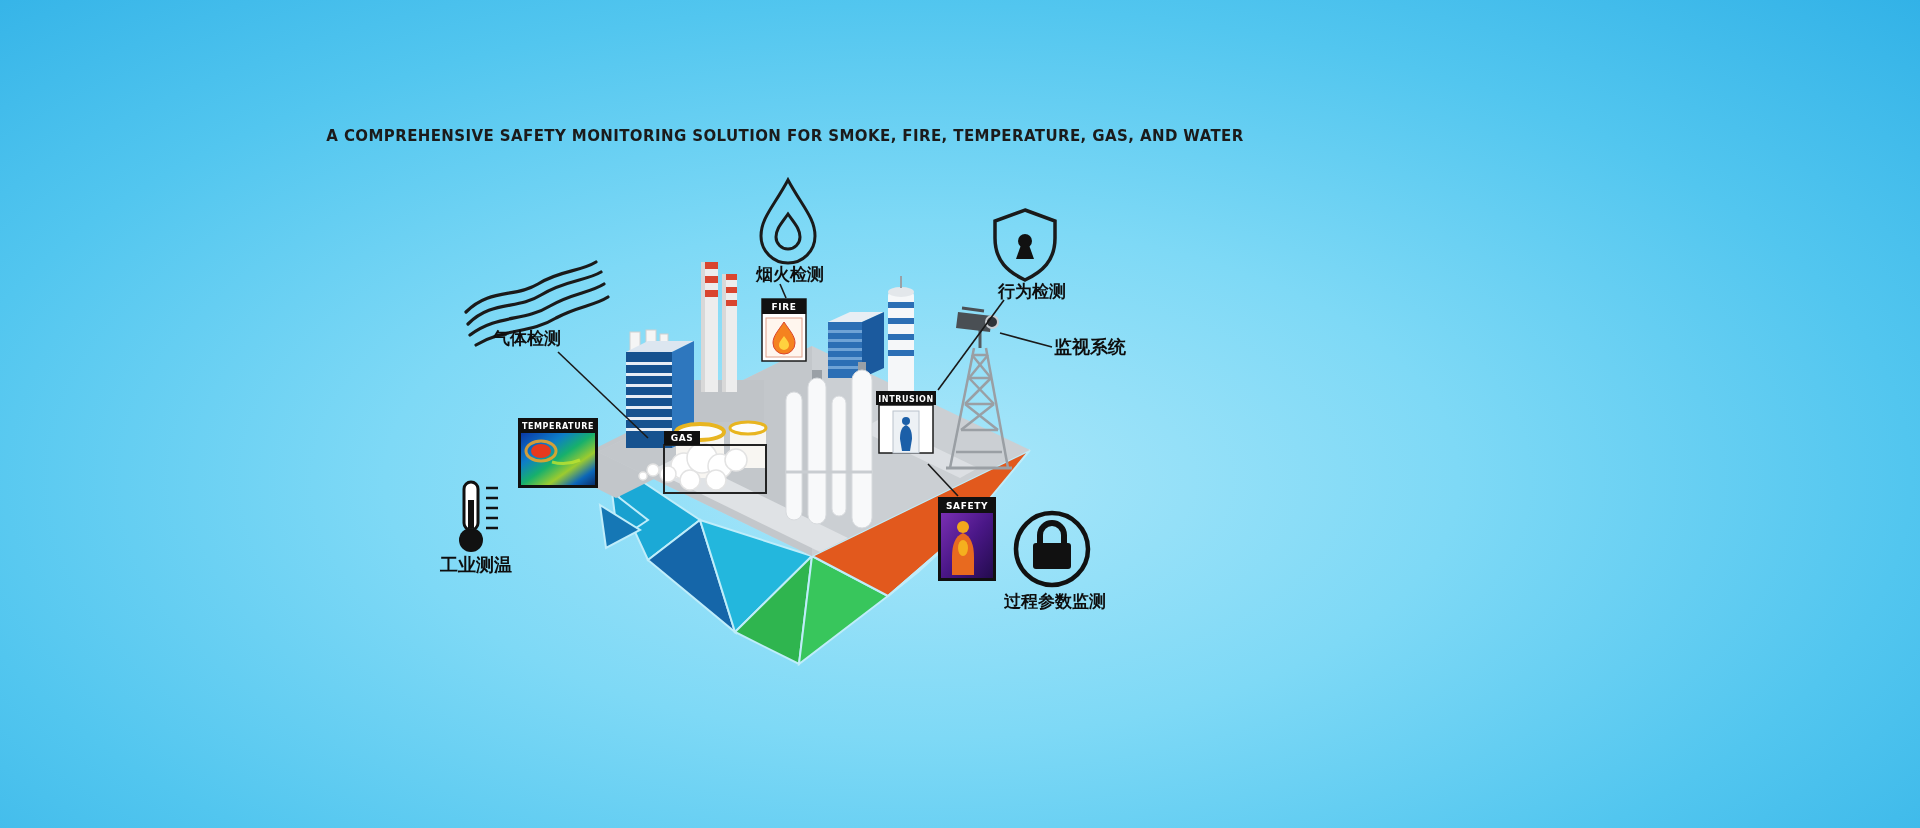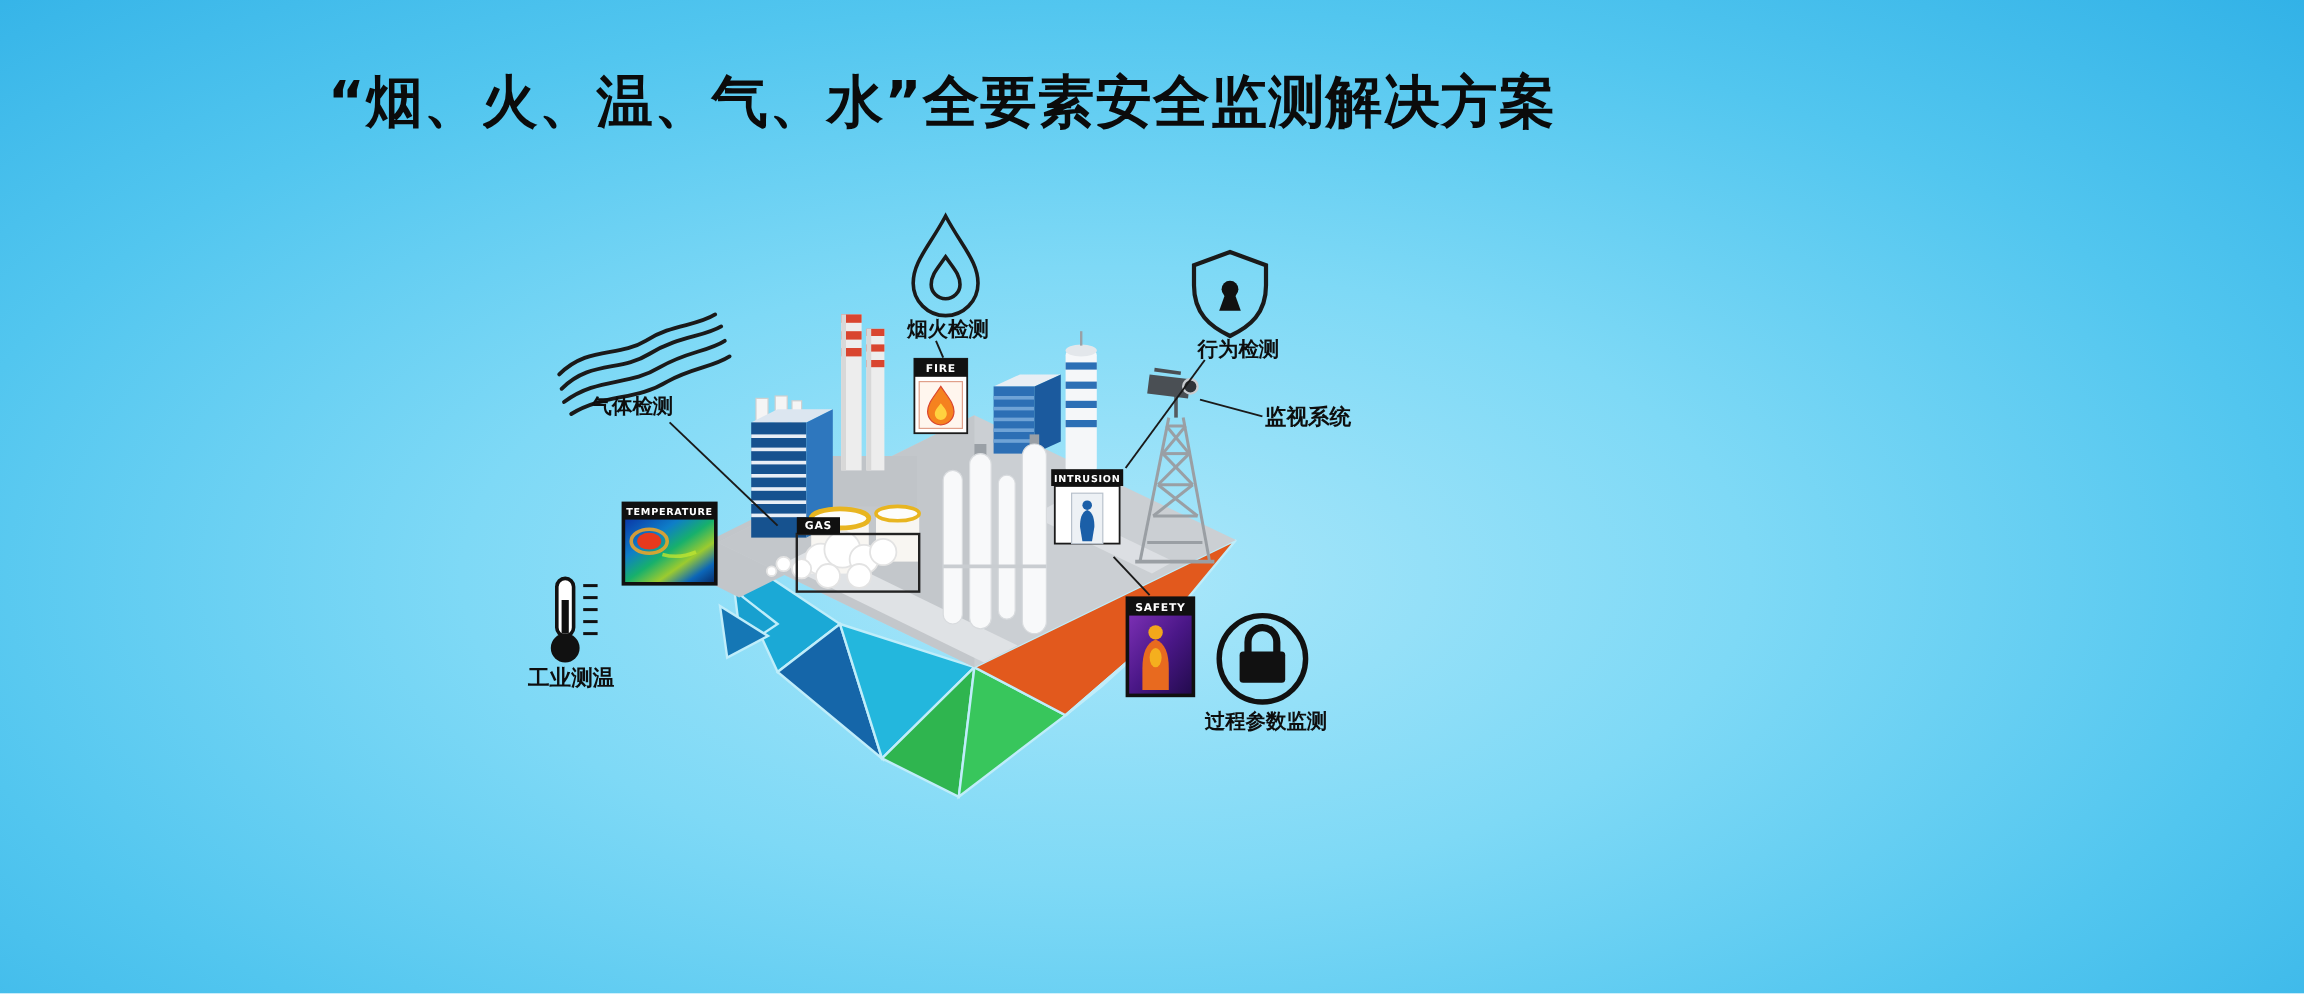--- a/index.html
+++ b/index.html
@@ -20,21 +20,21 @@
   .zh-label { font-family:"DejaVu Sans","Liberation Sans",sans-serif; font-weight:700; font-size:17px; fill:#0e0e0e; }
   .zh-label.big { font-size:18px; }
   .tag { font-family:"DejaVu Sans","Liberation Sans",sans-serif; font-weight:700; font-size:9px; fill:#ffffff; letter-spacing:.6px; }
   .tag.small { font-size:8px; }
 </style>
 </head>
 <body>
 
 <div class="banner">
 
-  <h1 class="title">“烟、火、温、气、水”全要素安全监测解决方案</h1>
+  <div class="subtitle">A COMPREHENSIVE SAFETY MONITORING SOLUTION FOR SMOKE, FIRE, TEMPERATURE, GAS, AND WATER</div>
 
   <svg class="scene" width="1920" height="828" viewBox="0 0 1920 828" xmlns="http://www.w3.org/2000/svg">
 
     <defs>
       <linearGradient id="tg" x1="0" y1="0" x2="1" y2="1">
         <stop offset="0" stop-color="#0A39A8"></stop>
         <stop offset=".3" stop-color="#0E7EC8"></stop>
         <stop offset=".5" stop-color="#17B06C"></stop>
         <stop offset=".68" stop-color="#9CCB2F"></stop>
         <stop offset=".85" stop-color="#0C66B8"></stop>

